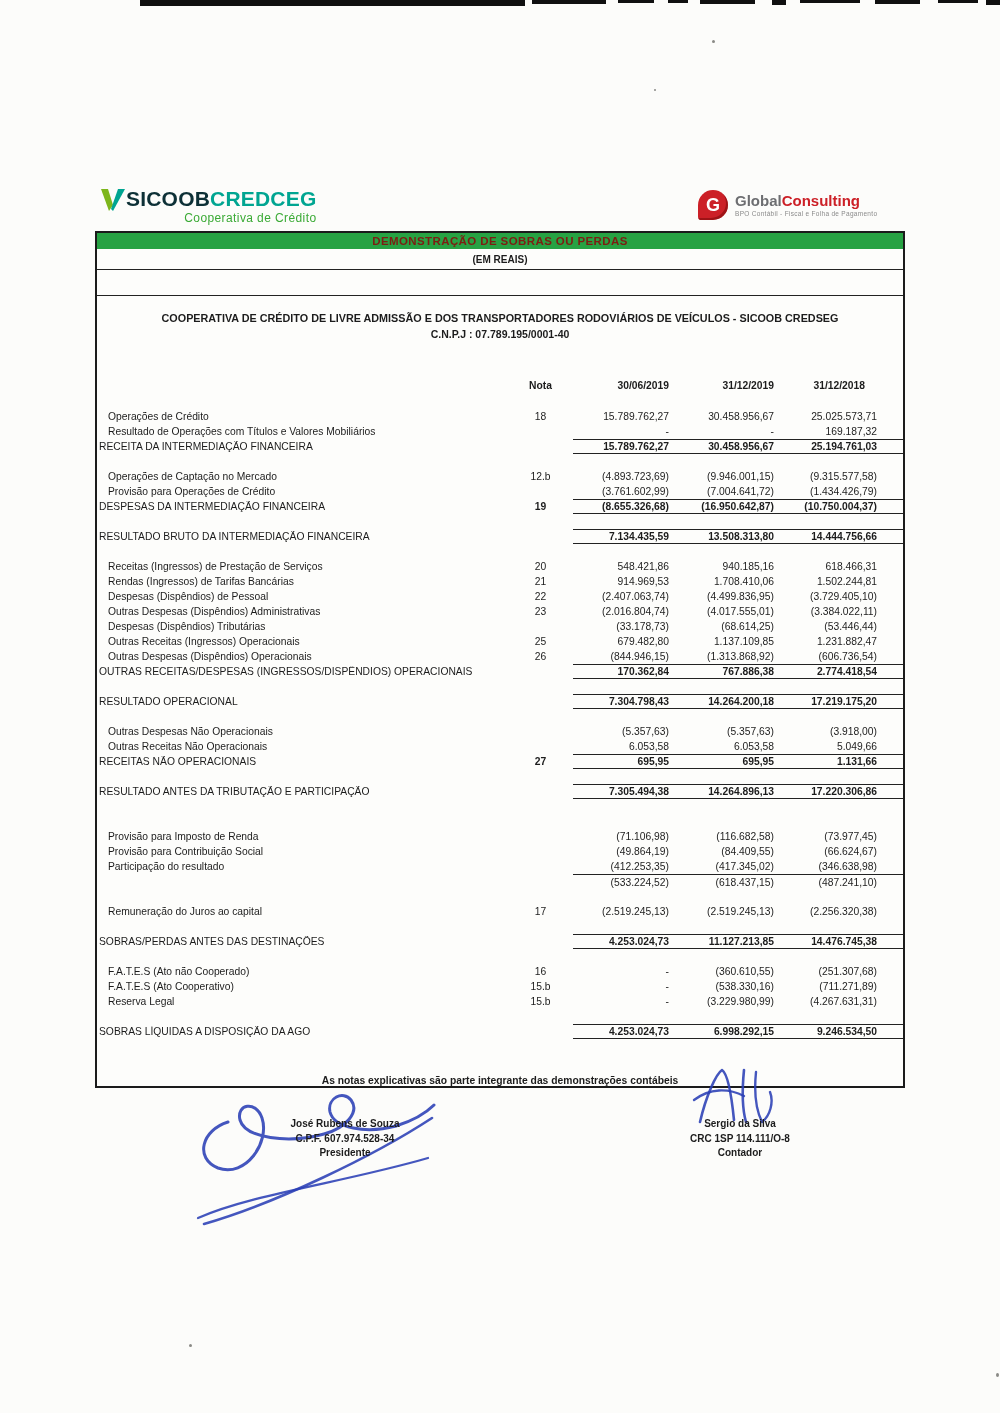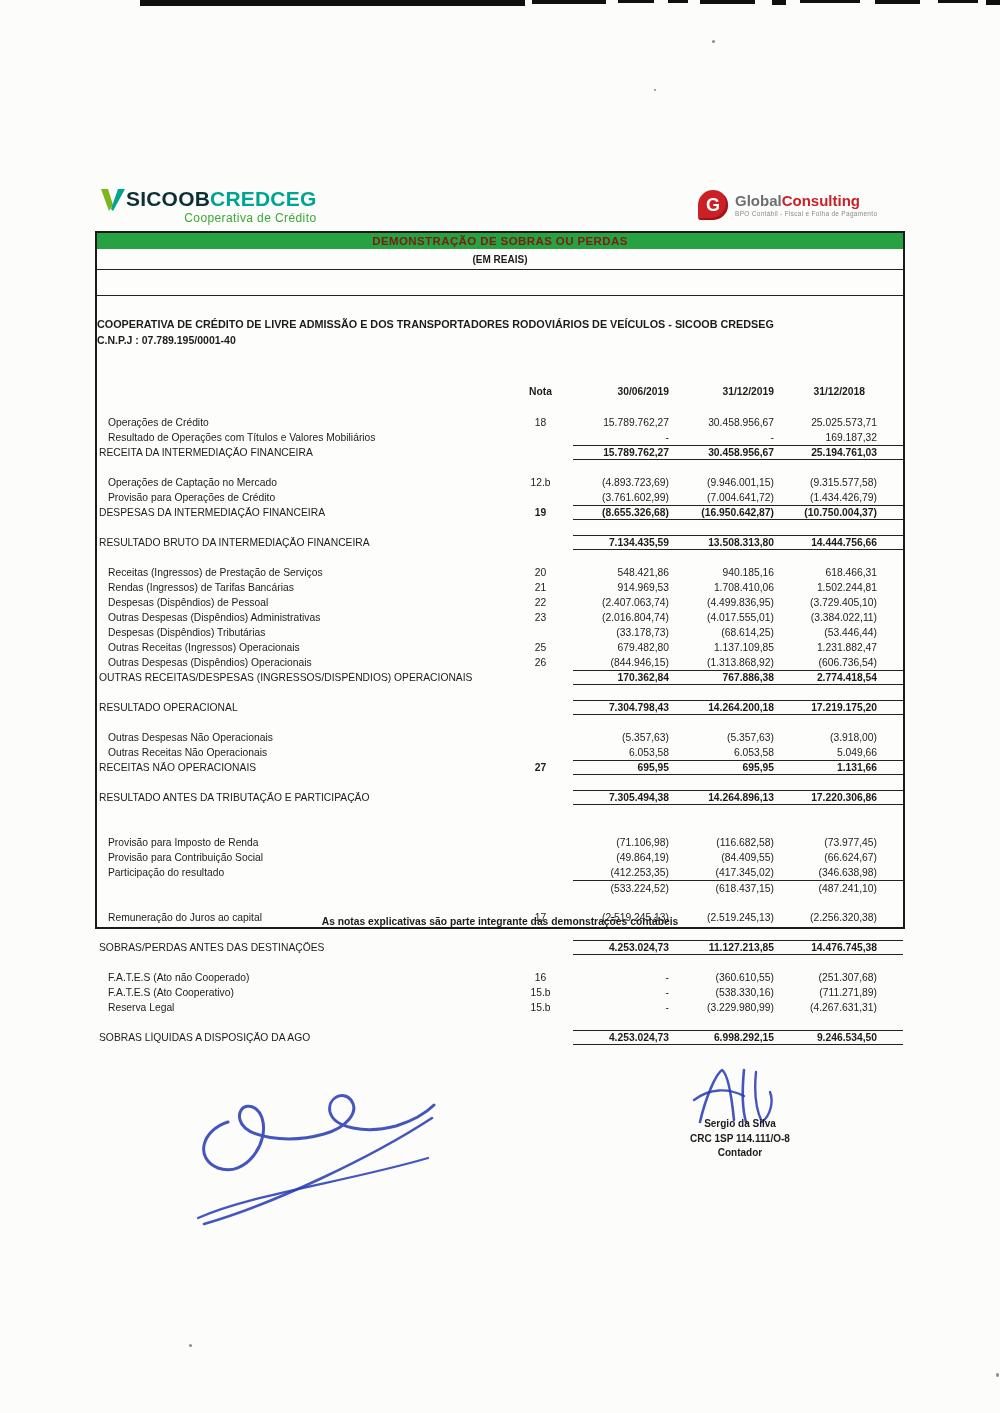--- a/index.html
+++ b/index.html
@@ -25,27 +25,27 @@
   .global-badge { width:30px; height:30px; border-radius:50% 50% 50% 12%; background:var(--global-red,#cc2027);
     color:#fff; font-weight:900; font-size:18px; display:flex; align-items:center; justify-content:center;
     box-shadow: inset -2px -2px 0 rgba(120,10,10,.55); }
   .global-text { display:flex; flex-direction:column; }
   .global-word { font-size:15px; font-weight:800; line-height:16px; }
   .global-p1 { color:#6d6e71; }
   .global-p2 { color:var(--global-red,#cc2027); }
   .global-tag { font-size:6.5px; color:#8a8a8a; margin-top:1px; letter-spacing:0.3px; }
 
   
-  .doc { position:absolute; left:95px; top:231px; width:810px; height:698px;
+  .doc { position:absolute; left:95px; top:231px; width:810px; height:857px;
     border:2px solid #1b1b1b; background:#fdfdfb; }
   .green-bar { height:16px; background:var(--bar-green,#27a243); display:flex; align-items:center; justify-content:center;
     font-size:11.5px; font-weight:bold; color:var(--bar-text,#7c1d12); letter-spacing:0.4px; }
   .em-reais { height:21px; border-bottom:1.5px solid #222; display:flex; align-items:center; justify-content:center;
     font-size:10px; font-weight:bold; }
-  .company-wrap { margin-top:25px; border-top:1.5px solid #222; padding-top:22px; text-align:left; }
+  .company-wrap { margin-top:25px; border-top:1.5px solid #222; padding-top:16px; text-align:center; }
   .company-name { font-size:10.8px; font-weight:bold; }
   .company-cnpj { font-size:10.5px; font-weight:bold; margin-top:4px; }
 
   .table { margin-top:40px; font-size:10.3px; }
   .thead { display:grid; grid-template-columns:1fr 65px 330px; font-weight:bold; margin-bottom:18px; }
   .thead .nota { text-align:center; }
   .thead .nums { display:grid; grid-template-columns:110px 105px 115px; }
   .thead .num { text-align:right; padding-right:14px; }
   .thead .num:nth-child(3) { padding-right:38px; }
 
@@ -562,19 +562,24 @@
     <path stroke-width="2.6" d="M 244 46 C 186 84, 86 132, 16 152"></path>
     <path stroke-width="2.2" d="M 10 146 C 64 122, 158 110, 240 86"></path>
   </svg>
   <svg class="sig-svg" style="left:686px;top:1066px;" width="104" height="60" viewBox="0 0 104 60">
     <path stroke-width="2.6" d="M 14 56 C 20 30, 30 8, 36 4 C 42 8, 46 34, 48 54"></path>
     <path stroke-width="2.4" d="M 8 34 C 24 22, 42 22, 58 30"></path>
     <path stroke-width="2.6" d="M 58 4 C 56 24, 56 42, 60 56"></path>
     <path stroke-width="2.4" d="M 70 6 C 68 26, 70 44, 76 56 C 84 50, 88 36, 84 26"></path>
   </svg>
 
+  <div class="sig-block sig-left-block">
+    <div>José Rubens de Souza</div>
+    <div>C.P.F. 607.974.528-34</div>
+    <div>Presidente</div>
+  </div>
   <div class="sig-block sig-right-block">
     <div>Sergio da Silva</div>
     <div>CRC 1SP 114.111/O-8</div>
     <div>Contador</div>
   </div>
 
 </div>
 
 </body></html>

